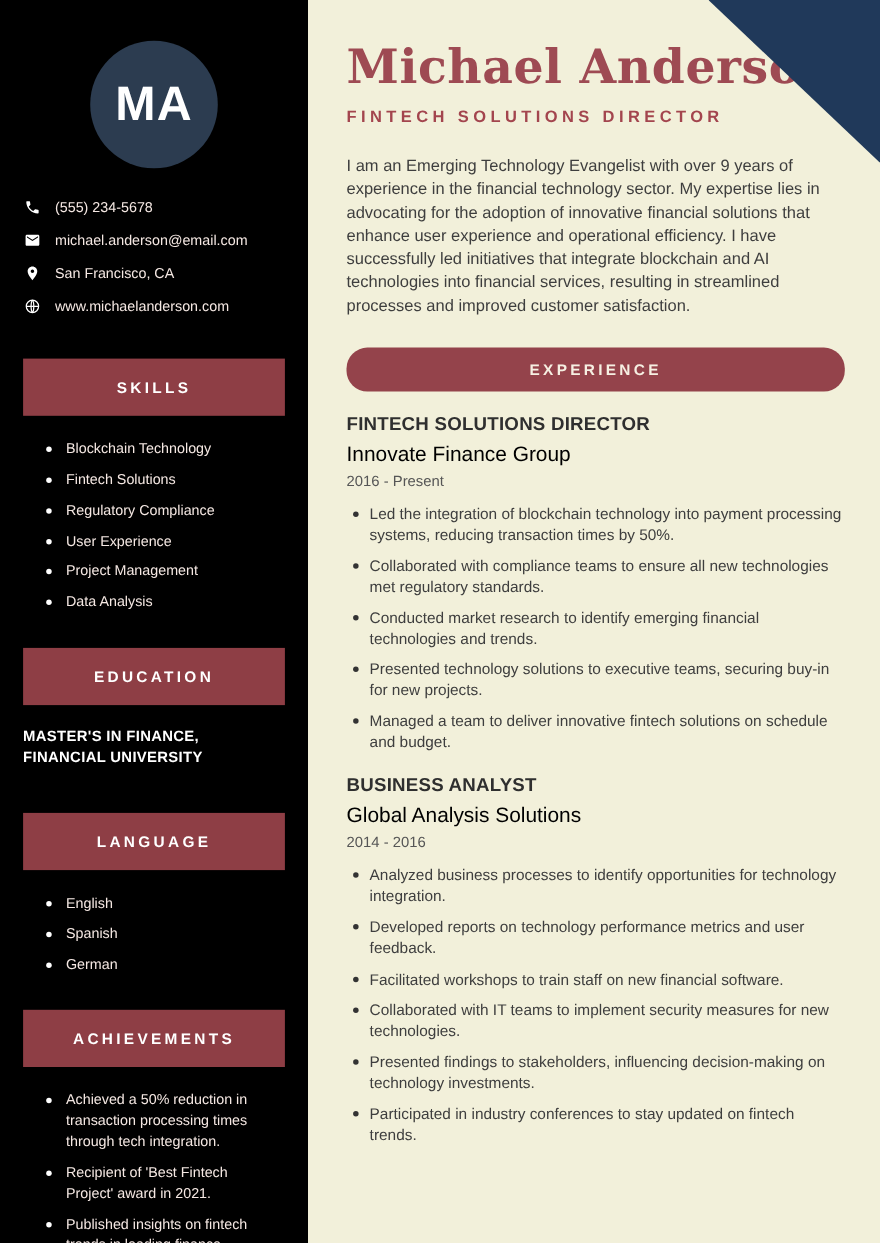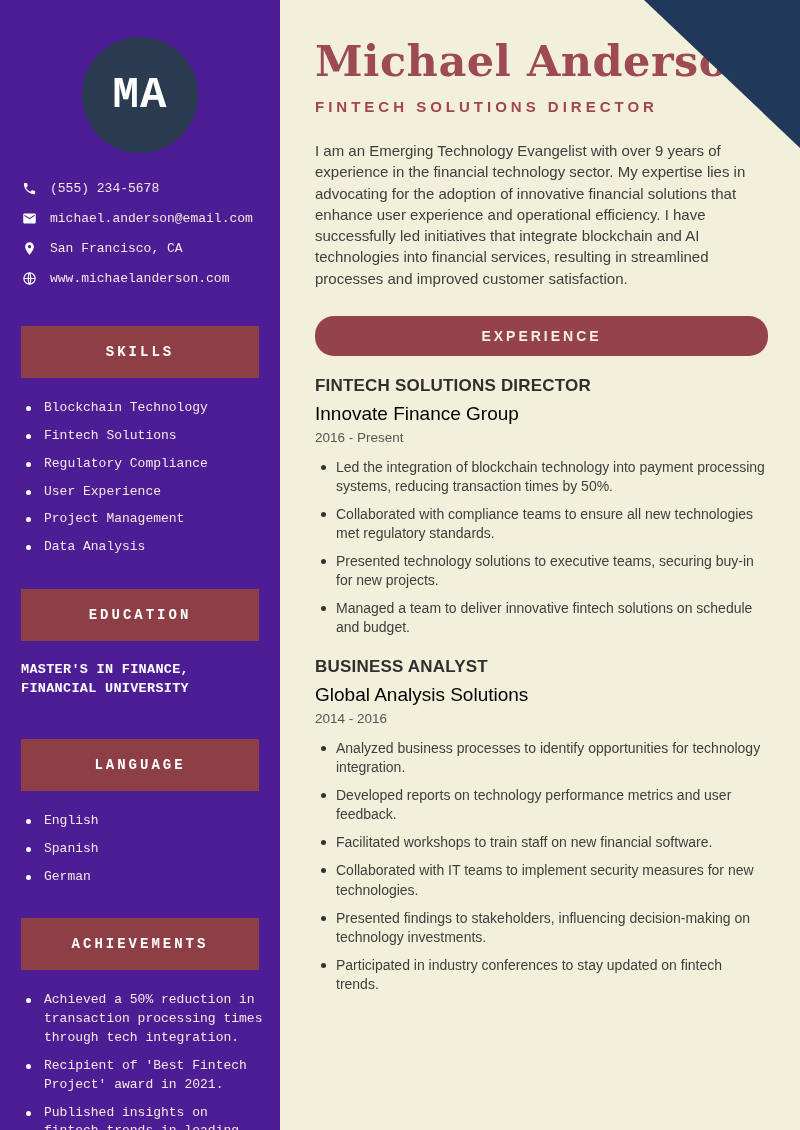--- a/index.html
+++ b/index.html
@@ -8,42 +8,42 @@
     font-family:"Liberation Sans", sans-serif;
     background:#e9e7d2;
   }
   .page {
     position:relative; width:800px; height:1130px;
     background:#f2f0da; overflow:hidden; display:flex;
   }
   
   .sidebar {
     width:280px; min-width:280px; height:100%;
-    background:#4c1d95; color:#f5e8e3; box-sizing:border-box;font-family:Liberation Mono, monospace;
+    background:#000000; color:#f5e8e3; box-sizing:border-box;
   }
   .avatar {
     width:116px; height:116px; border-radius:50%;
     background:#2c3c50; margin:37px auto 0;
     display:flex; align-items:center; justify-content:center;
   }
   .initials { color:#ffffff; font-size:44px; font-weight:600; letter-spacing:1px; }
   .contact { list-style:none; margin:28px 0 0; padding:0 16px 0 22px; }
   .contact li { display:flex; align-items:center; gap:13px; margin-bottom:15px; font-size:13px; }
   .cicon { width:15px; height:15px; flex:none; display:flex; align-items:center; }
   .cicon svg { width:15px; height:15px; }
   .side-header {
     margin:0 21px; height:52px; background:#8e3e45;
     display:flex; align-items:center; justify-content:center;
     color:#ffffff; font-weight:bold; font-size:14px; letter-spacing:3px;
   }
   .mt-skills { margin-top:40px; }
   .mt-edu { margin-top:32px; }
   .mt-lang { margin-top:40px; }
   .mt-ach { margin-top:32px; }
-  .side-list { list-style:none; margin:21px 0 0; padding:0 16px 0 22px; }
+  .side-list { list-style:none; margin:21px 16px 0; padding:0 16px 0 22px; }
   .side-list li {
     position:relative; padding-left:22px; font-size:13px;
     margin-bottom:9px; line-height:1.45;
   }
   .side-list li::before {
     content:""; position:absolute; left:4px; top:7px;
     width:5px; height:5px; border-radius:50%; background:#ffffff;
   }
   .edu-text {
     margin:20px 21px 0; font-weight:bold; font-size:13.5px;
@@ -184,20 +184,21 @@
     </div>
 
     <section class="job">
       <h2 class="job-title">FINTECH SOLUTIONS DIRECTOR</h2>
       <div class="company">Innovate Finance Group</div>
       <div class="dates">2016 - Present</div>
       <ul class="bullets">
 
       <li>Led the integration of blockchain technology into payment processing systems, reducing transaction times by 50%.</li>
           <li>Collaborated with compliance teams to ensure all new technologies met regulatory standards.</li>
+          <li>Conducted market research to identify emerging financial technologies and trends.</li>
           <li>Presented technology solutions to executive teams, securing buy-in for new projects.</li>
           <li>Managed a team to deliver innovative fintech solutions on schedule and budget.</li>
         </ul>
     </section>
 
     <section class="job">
       <h2 class="job-title">BUSINESS ANALYST</h2>
       <div class="company">Global Analysis Solutions</div>
       <div class="dates">2014 - 2016</div>
       <ul class="bullets">

